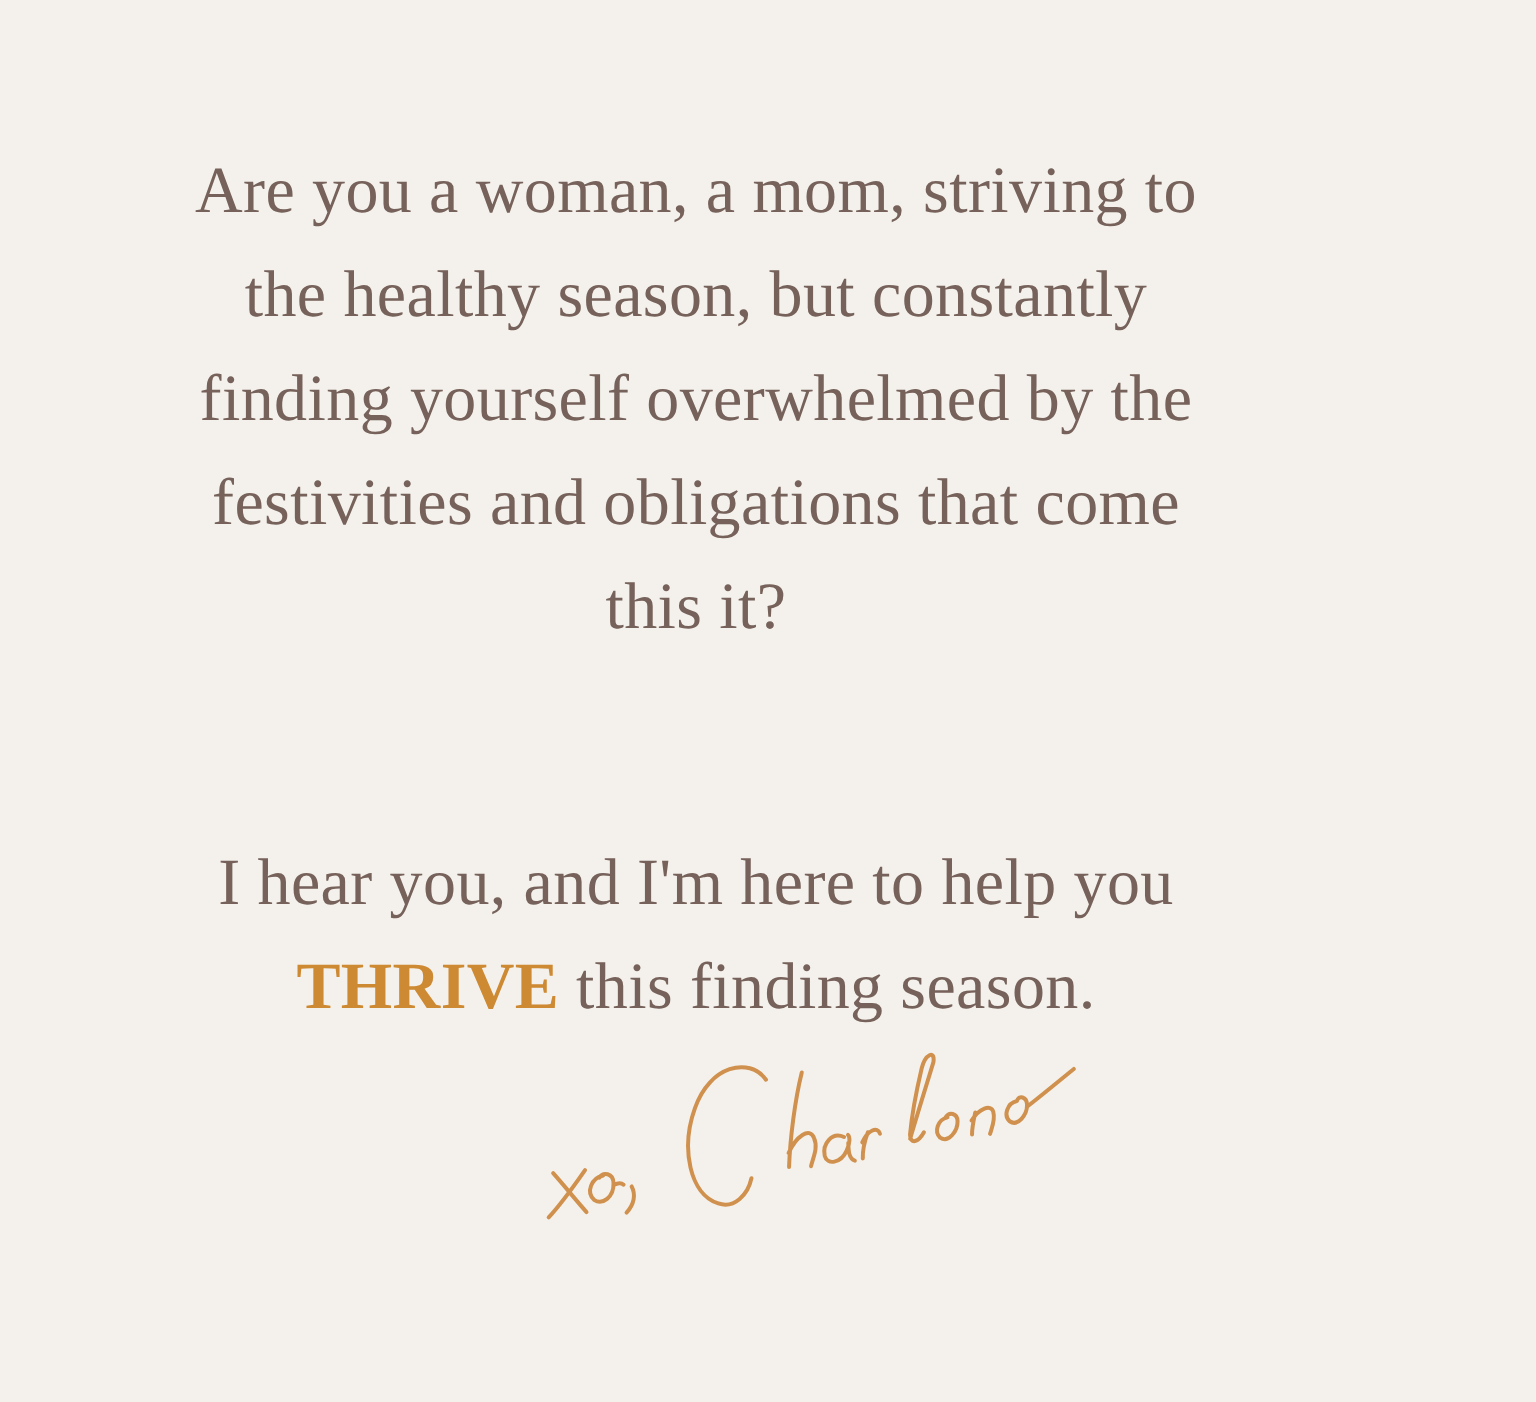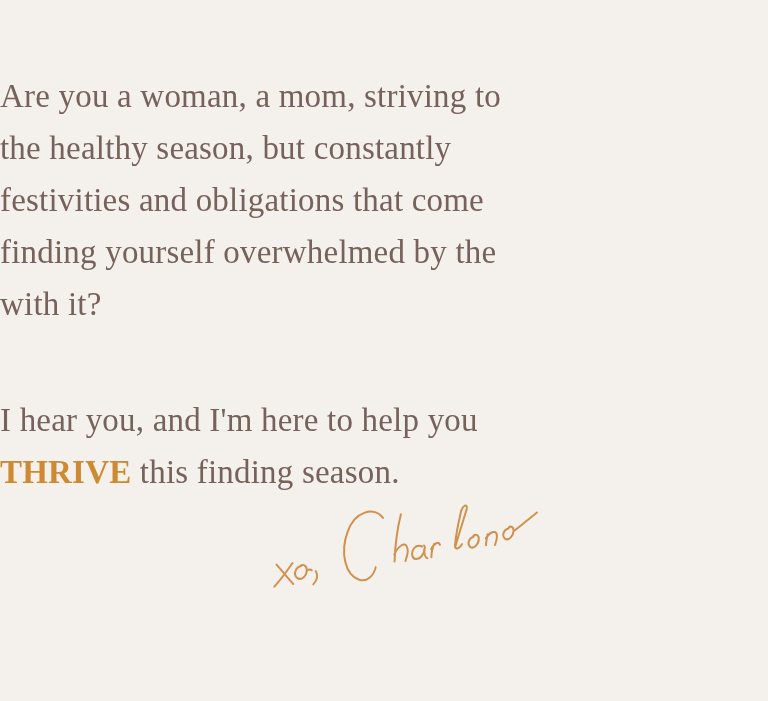--- a/index.html
+++ b/index.html
@@ -16,31 +16,32 @@
     overflow:hidden;
     font-family:"Liberation Serif", serif;
   }
   .page{
     width:768px;height:701px;
     position:relative;
   }
   .copy{
     width:696px;
     padding-top:70px;
+    text-align:center;
     color:var(--body-text);
   }
   .para{
     margin:0;
     font-size:33px;
     line-height:52px;
     font-weight:400;
     letter-spacing:0.2px;
   }
   .para .line{display:block;}
-  .cta{margin-top:64px;}
+  .cta{margin-top:86px;}
   .thrive{
     color:var(--accent);
     font-weight:700;
     text-decoration-thickness:3px;
     text-underline-offset:6px;
     cursor:pointer;
   }
   .signature{
     margin-top:6px;
     height:92px;
@@ -54,23 +55,23 @@
 </style>
 </head>
 <body>
 
 <main class="page">
   <section class="copy">
 
     <p class="para">
       <span class="line">Are you a woman, a mom, striving to</span>
       <span class="line">the healthy season, but constantly</span>
+      <span class="line">finding yourself overwhelmed by the</span>
       <span class="line">festivities and obligations that come</span>
-      <span class="line">finding yourself overwhelmed by the</span>
-      <span class="line">with it?</span>
+      <span class="line">this it?</span>
     </p>
 
     <p class="para cta">
       <span class="line">I hear you, and I'm here to help you</span>
       <span class="line"><a class="thrive">THRIVE</a><span> this finding season.</span></span>
     </p>
 
     <div class="signature">
       <svg class="sig" role="img" width="280" height="84" viewBox="0 0 280 84" aria-label="xo, Charlene">
         <g stroke="currentColor" stroke-width="2" fill="none" stroke-linecap="round" stroke-linejoin="round">

